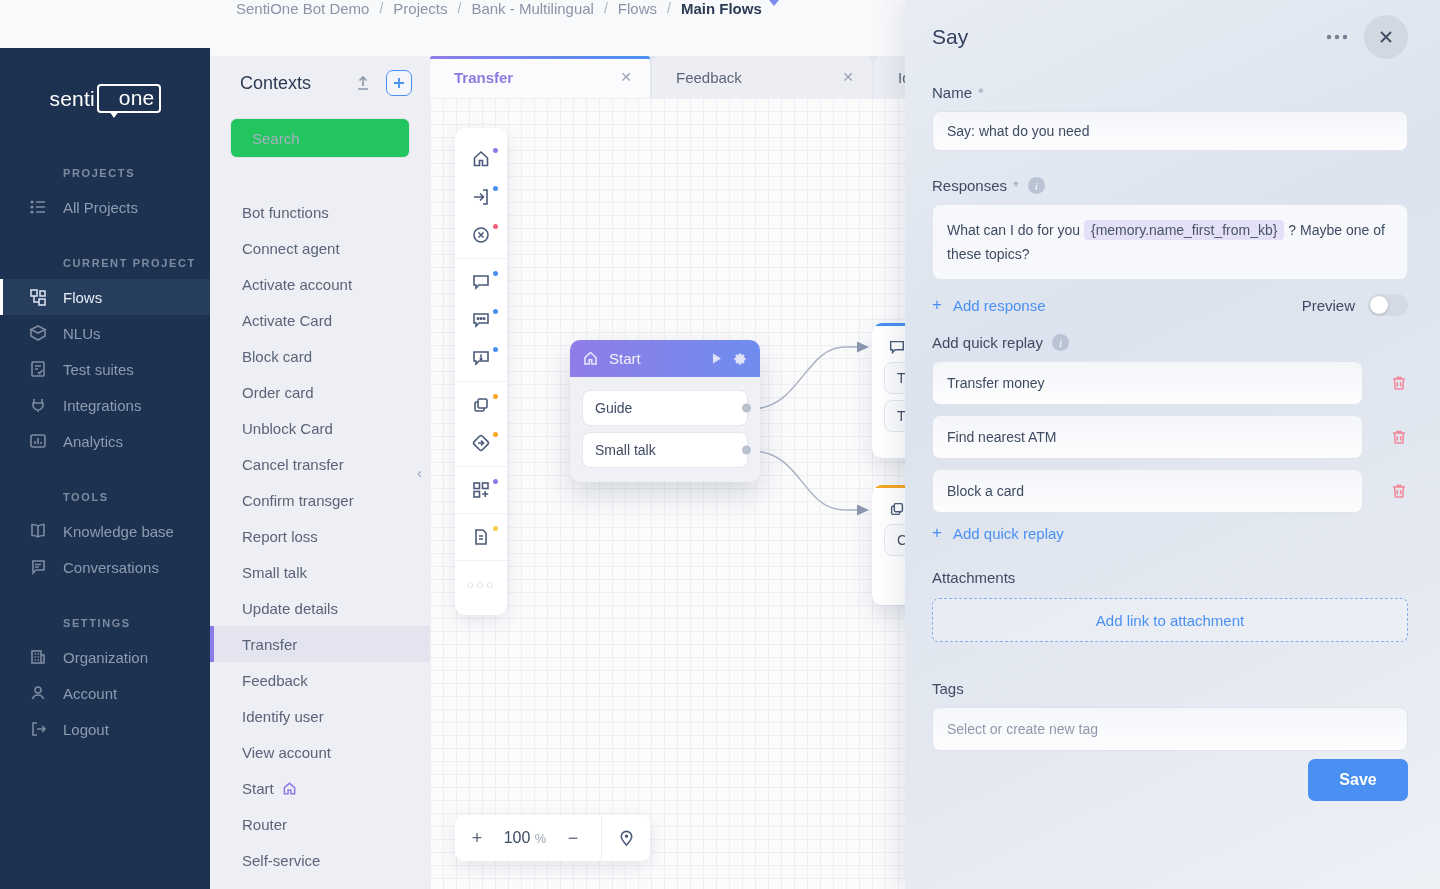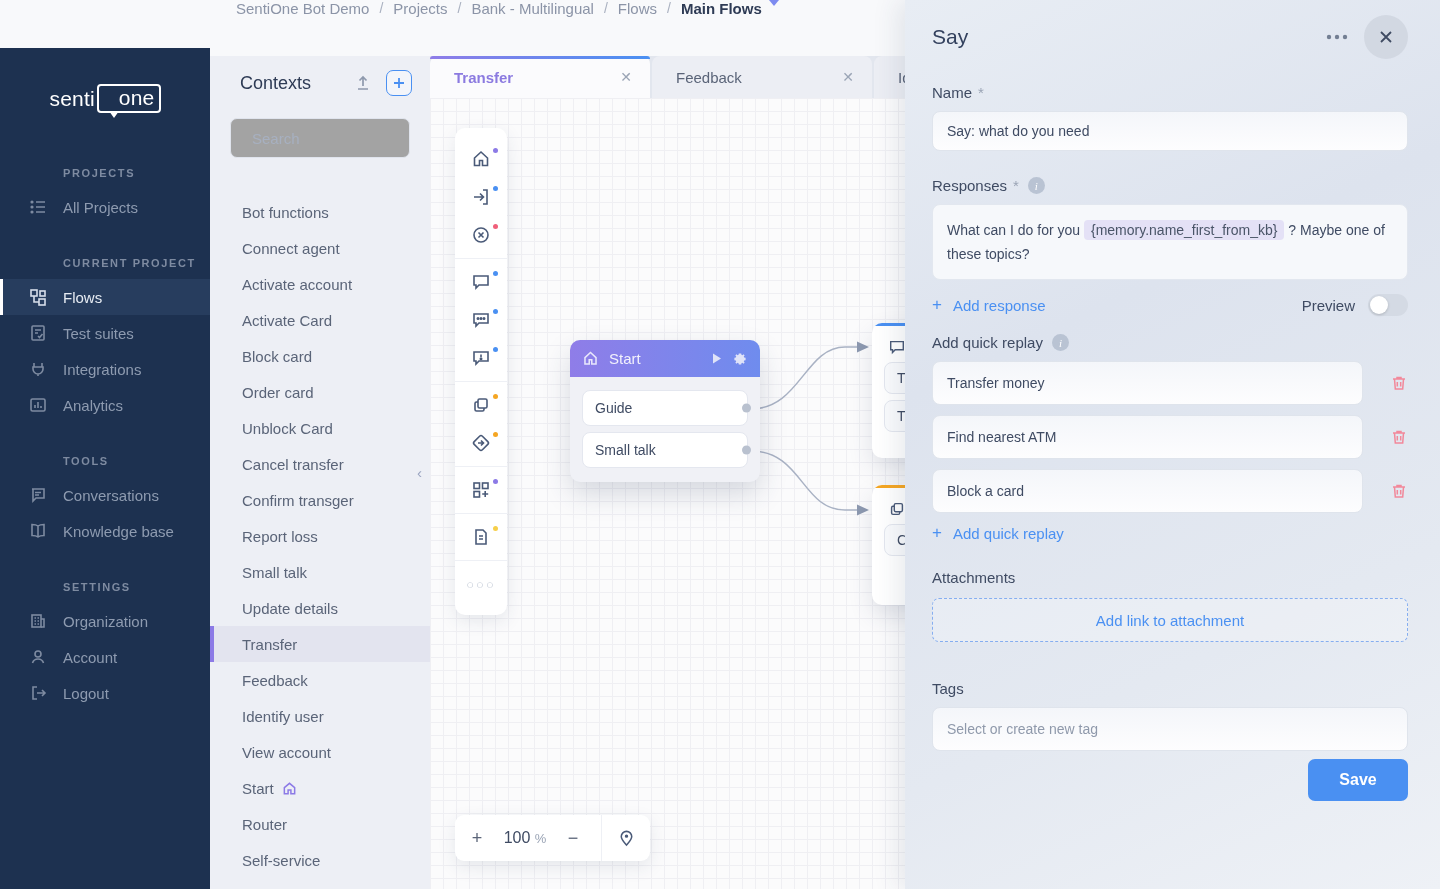--- a/index.html
+++ b/index.html
@@ -24,21 +24,21 @@
   .crumb-sep { margin:0 10px; color:#a9b1c0; font-size:14px; }
   .crumb.last { color:#2e3b55; font-weight:700; }
   .caret-down { display:inline-block; margin-left:7px; width:0; height:0; border-left:5px solid transparent; border-right:5px solid transparent; border-top:6px solid #7d8bf0; vertical-align:middle; }
 
   
   .contexts { position:absolute; left:210px; top:56px; width:220px; height:833px; background:#edeff5; z-index:3; }
   .ctx-head { display:flex; align-items:center; padding:14px 18px 0 30px; }
   .ctx-title { font-size:18px; color:#2e3b55; flex:1; }
   .upload-btn { color:#8e99ad; margin-right:14px; cursor:pointer; display:flex; }
   .addctx-btn { width:26px; height:26px; border:1.5px solid #4a90f2; border-radius:7px; color:#4a90f2; display:flex; align-items:center; justify-content:center; font-size:15px; cursor:pointer; background:#f3f5fa; }
-  .ctx-search { margin:22px 20px 0 20px; height:40px; background:#a3a3a3; border:1px solid #e0e4ed; border-radius:7px; display:flex; align-items:center; padding:0 12px; }
+  .ctx-search { margin:22px 20px 0 20px; height:40px; background:#22c55e; border:1px solid #e0e4ed; border-radius:7px; display:flex; align-items:center; padding:0 12px; }
   .ctx-search svg { color:#9aa4b5; margin-right:9px; }
   .ctx-search input { border:none; outline:none; flex:1; font-size:15px; color:#3f4b63; background:transparent; font-family:"Liberation Sans",sans-serif; }
   .ctx-search input::placeholder { color:#a7b0c0; }
   .ctx-list { margin-top:36px; }
   .ctx-item { height:36px; display:flex; align-items:center; padding-left:32px; font-size:15px; color:#5a6478; cursor:pointer; position:relative; }
   .ctx-item.active { background:#e3e4ef; }
   .ctx-item.active:before { content:""; position:absolute; left:0; top:0; bottom:0; width:4px; background:#8c7ae6; }
   .ctx-item .home-mini { margin-left:8px; color:#8c7ae6; display:flex; }
   .ctx-collapse { position:absolute; right:8px; top:408px; color:#9aa4c0; font-size:15px; cursor:pointer; }
 
@@ -158,20 +158,28 @@
             <rect x="11" y="3" width="5" height="5"></rect>
             <rect x="10" y="11" width="6" height="6"></rect>
             <path d="M5 8v6h5"></path>
           </svg>
         </span>
       <span>Flows</span>
     </div>
     <div class="nav-item">
       <span class="ni">
           <svg width="18" height="18" viewBox="0 0 18 18" fill="none" stroke="currentColor" stroke-width="1.6">
+            <path d="M9 2l7 3.5L9 9 2 5.5 9 2zM2 5.5V12l7 4 7-4V5.5"></path>
+          </svg>
+        </span>
+      <span>NLUs</span>
+    </div>
+    <div class="nav-item">
+      <span class="ni">
+          <svg width="18" height="18" viewBox="0 0 18 18" fill="none" stroke="currentColor" stroke-width="1.6">
             <rect x="3" y="2" width="12" height="14" rx="1"></rect>
             <path d="M6 6h6M6 9h3M9 12l1.5 1.5L13.5 10"></path>
           </svg>
         </span>
       <span>Test suites</span>
     </div>
     <div class="nav-item">
       <span class="ni">
           <svg width="18" height="18" viewBox="0 0 18 18" fill="none" stroke="currentColor" stroke-width="1.6">
             <path d="M5 7V3M13 7V3M4 7h10v2a5 5 0 0 1-10 0V7zM9 14v2"></path>
@@ -188,33 +196,33 @@
         </span>
       <span>Analytics</span>
     </div>
   </div>
 
   <div class="nav-section">
     <div class="nav-heading">TOOLS</div>
     <div class="nav-item">
       <span class="ni">
           <svg width="18" height="18" viewBox="0 0 18 18" fill="none" stroke="currentColor" stroke-width="1.6">
+            <path d="M9 4c-1.5-1.2-3.5-1.5-6-1.5v11c2.5 0 4.5.3 6 1.5 1.5-1.2 3.5-1.5 6-1.5v-11c-2.5 0-4.5.3-6 1.5zM9 4v11"></path>
+          </svg>
+        </span>
+      <span>Knowledge base</span>
+    </div>
+    <div class="nav-item">
+      <span class="ni">
+          <svg width="18" height="18" viewBox="0 0 18 18" fill="none" stroke="currentColor" stroke-width="1.6">
             <path d="M3 3h12v9H7l-3 3V3z"></path>
             <path d="M6 6.5h6M6 9h4"></path>
           </svg>
         </span>
       <span>Conversations</span>
-    </div>
-    <div class="nav-item">
-      <span class="ni">
-          <svg width="18" height="18" viewBox="0 0 18 18" fill="none" stroke="currentColor" stroke-width="1.6">
-            <path d="M9 4c-1.5-1.2-3.5-1.5-6-1.5v11c2.5 0 4.5.3 6 1.5 1.5-1.2 3.5-1.5 6-1.5v-11c-2.5 0-4.5.3-6 1.5zM9 4v11"></path>
-          </svg>
-        </span>
-      <span>Knowledge base</span>
     </div>
   </div>
 
   <div class="nav-section">
     <div class="nav-heading">SETTINGS</div>
     <div class="nav-item">
       <span class="ni">
           <svg width="18" height="18" viewBox="0 0 18 18" fill="none" stroke="currentColor" stroke-width="1.6">
             <rect x="3" y="3" width="9" height="12"></rect>
             <path d="M12 7h3v8h-3M5.5 6h1.5M8.5 6H10M5.5 9h1.5M8.5 9H10M5.5 12h1.5M8.5 12H10"></path>

